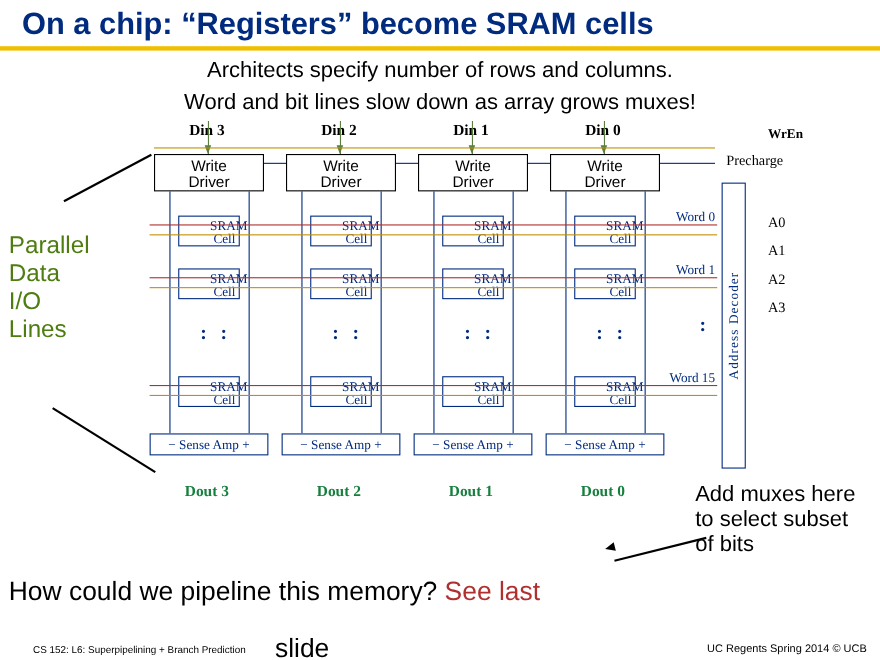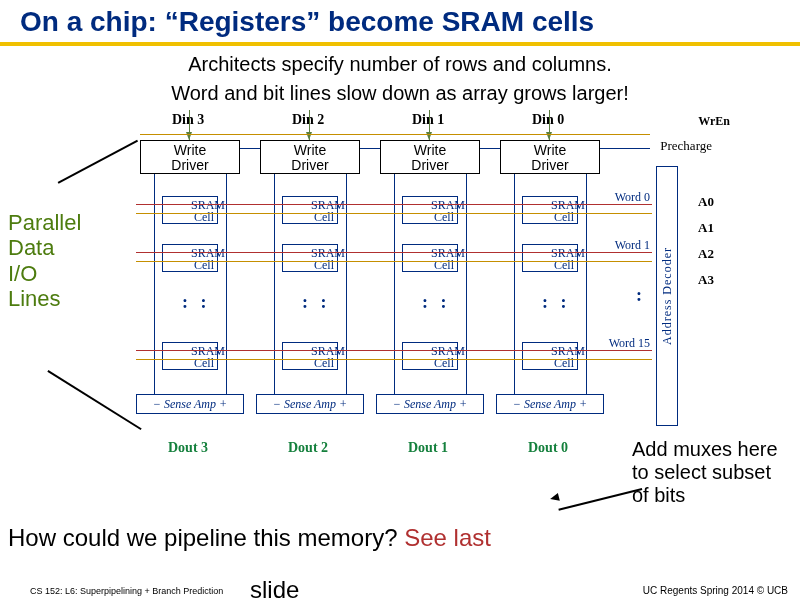--- a/index.html
+++ b/index.html
@@ -9,48 +9,48 @@
   .subtitle { text-align: center; font-size: 20px; color: #000; line-height: 1.25; margin-bottom: 4px; }
   .diagram-wrap { position: relative; width: 100%; height: 360px; }
   .diagram { position: absolute; left: 130px; top: 0; width: 560px; height: 360px; }
   .din-label { position: absolute; font-family: "Times New Roman", serif; font-size: 14px; font-weight: bold; color: #000; top: 2px; }
   .wren-label { position: absolute; font-family: "Times New Roman", serif; font-size: 12px; font-weight: bold; color: #000; right: -40px; top: 4px; }
   .precharge-label { position: absolute; font-family: "Times New Roman", serif; font-size: 13px; color: #000000; right: -22px; top: 28px; }
   .col-group { position: absolute; top: 30px; width: 100px; border-radius: 16px; }
   .col0 { left: 10px; } .col1 { left: 130px; } .col2 { left: 250px; } .col3 { left: 370px; }
   .write-driver { width: 100px; height: 34px; border: 1px solid #000; background: #fff; font-size: 14px; text-align: center; line-height: 15px; padding-top: 2px; }
   .cell { width: 56px; height: 28px; border: 1px solid #002b7f; background: #fff; font-family: "Times New Roman", serif; font-size: 12px; color: #002b7f; text-align: center; line-height: 12px; padding-top: 2px; position: absolute; left: 22px; padding-left: 28px; }
-  .sense-amp { width: 108px; height: 20px; border: 1px solid #002b7f; background: #fff; font-family: "Times New Roman", serif; font-size: 12px; color: #002b7f; text-align: center; line-height: 18px; position: absolute; left: -4px; top: 254px; font-style: italic; }
+  .sense-amp { width: 108px; height: 20px; border: 1px solid #002b7f; background: #fff; font-family: "Times New Roman", serif; font-size: 12px; color: #002b7f; text-align: center; line-height: 18px; position: absolute; left: -4px; top: 254px; }
   .dout-label { position: absolute; font-family: "Times New Roman", serif; font-size: 14px; font-weight: bold; color: #15803d; top: 300px; left: 28px; }
   .vline { position: absolute; width: 1px; background: #002b7f; }
   .dinline { position: absolute; width: 1px; background: #5b7f3f; height: 30px; top: 0; }
   .hline { position: absolute; height: 1px; background: #b03030; }
   .hline-y { background: #c58f00; }
   .addr-decoder { position: absolute; right: 12px; top: 56px; width: 22px; height: 260px; border: 1px solid #002b7f; display: flex; align-items: center; justify-content: center; }
   .addr-decoder span { font-family: "Times New Roman", serif; font-size: 12px; color: #002b7f; writing-mode: vertical-rl; transform: rotate(180deg); letter-spacing: 1px; }
   .word-label { position: absolute; font-family: "Times New Roman", serif; font-size: 12px; color: #002b7f; right: 40px; }
-  .a-label { position: absolute; font-family: "Times New Roman", serif; font-size: 13px; font-weight: bold; color: #000; right: -24px; }
+  .a-label { position: absolute; font-family: "Times New Roman", serif; font-size: 13px; font-weight: normal; color: #000; right: -24px; }
   .parallel-label { position: absolute; left: 8px; top: 240px; font-size: 22px; line-height: 1.15; color: #4d7c0f; }
   .muxes-label { position: absolute; right: 8px; top: 438px; font-size: 20px; line-height: 1.15; color: #000; text-align: left; width: 160px; }
   .arrow-line { position: absolute; background: #000; }
   .question { position: absolute; left: 8px; top: 524px; font-size: 24px; color: #000; }
   .question .red { color: #b03030; }
   .footer-left { position: absolute; left: 30px; bottom: 4px; font-size: 9px; color: #000; }
   .footer-right { position: absolute; right: 12px; bottom: 4px; font-size: 10px; color: #000; }
   .slide-word { position: absolute; left: 250px; bottom: -4px; font-size: 24px; }
   .dots { position: absolute; font-family: "Times New Roman", serif; font-size: 18px; font-weight: bold; color: #002b7f; letter-spacing: 4px; }
   .din-arrow { position: absolute; width: 0; height: 0; border-left: 3px solid transparent; border-right: 3px solid transparent; border-top: 8px solid #5b7f3f; }
 </style>
 </head>
 <body>
 
 <div class="title">On a chip: “Registers” become SRAM cells</div>
 <div class="title-rule"></div>
 <div class="subtitle">Architects specify number of rows and columns.</div>
-<div class="subtitle">Word and bit lines slow down as array grows larger!</div>
+<div class="subtitle">Word and bit lines slow down as array grows muxes!</div>
 
 <div class="diagram-wrap">
   <div class="parallel-label" style="top:100px;white-space:pre-line">Parallel
 Data
 I/O
 Lines</div>
 
   <div class="arrow-line" style="left:58px;top:72px;width:90px;height:1.5px;transform:rotate(-28deg);transform-origin:left center;"></div>
   <div class="arrow-line" style="left:48px;top:260px;width:110px;height:1.5px;transform:rotate(32deg);transform-origin:left center;"></div>
 

